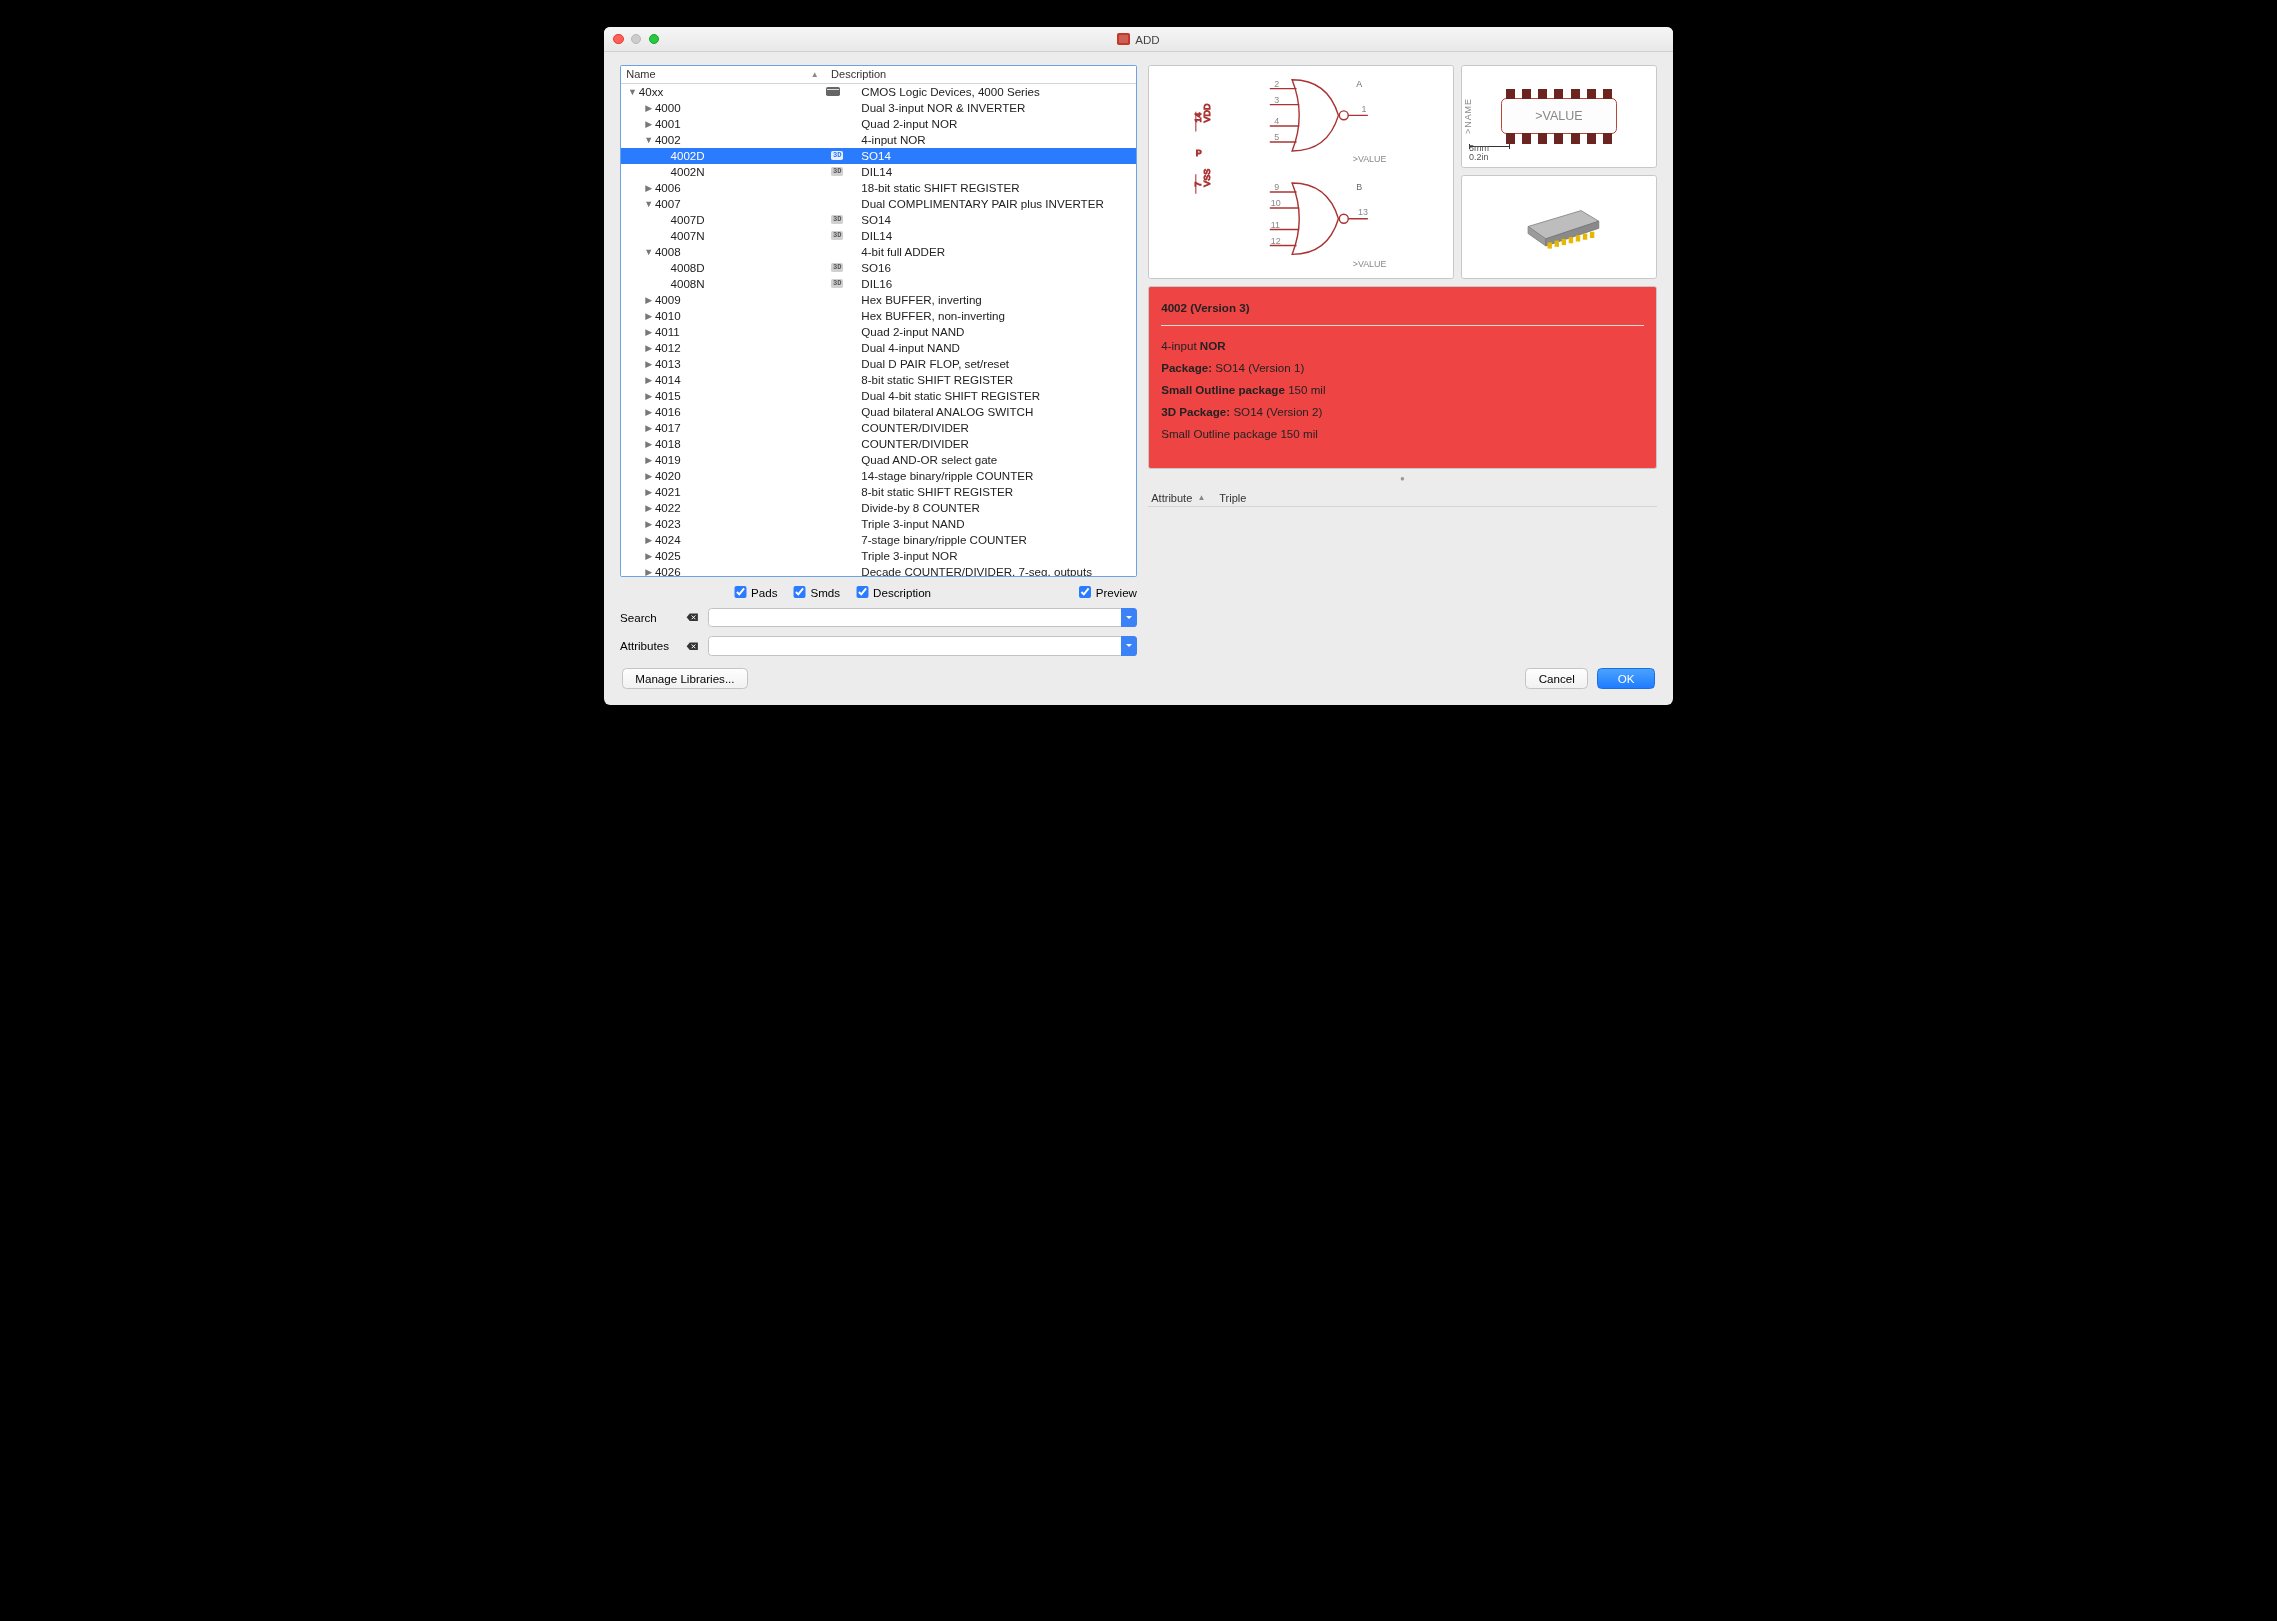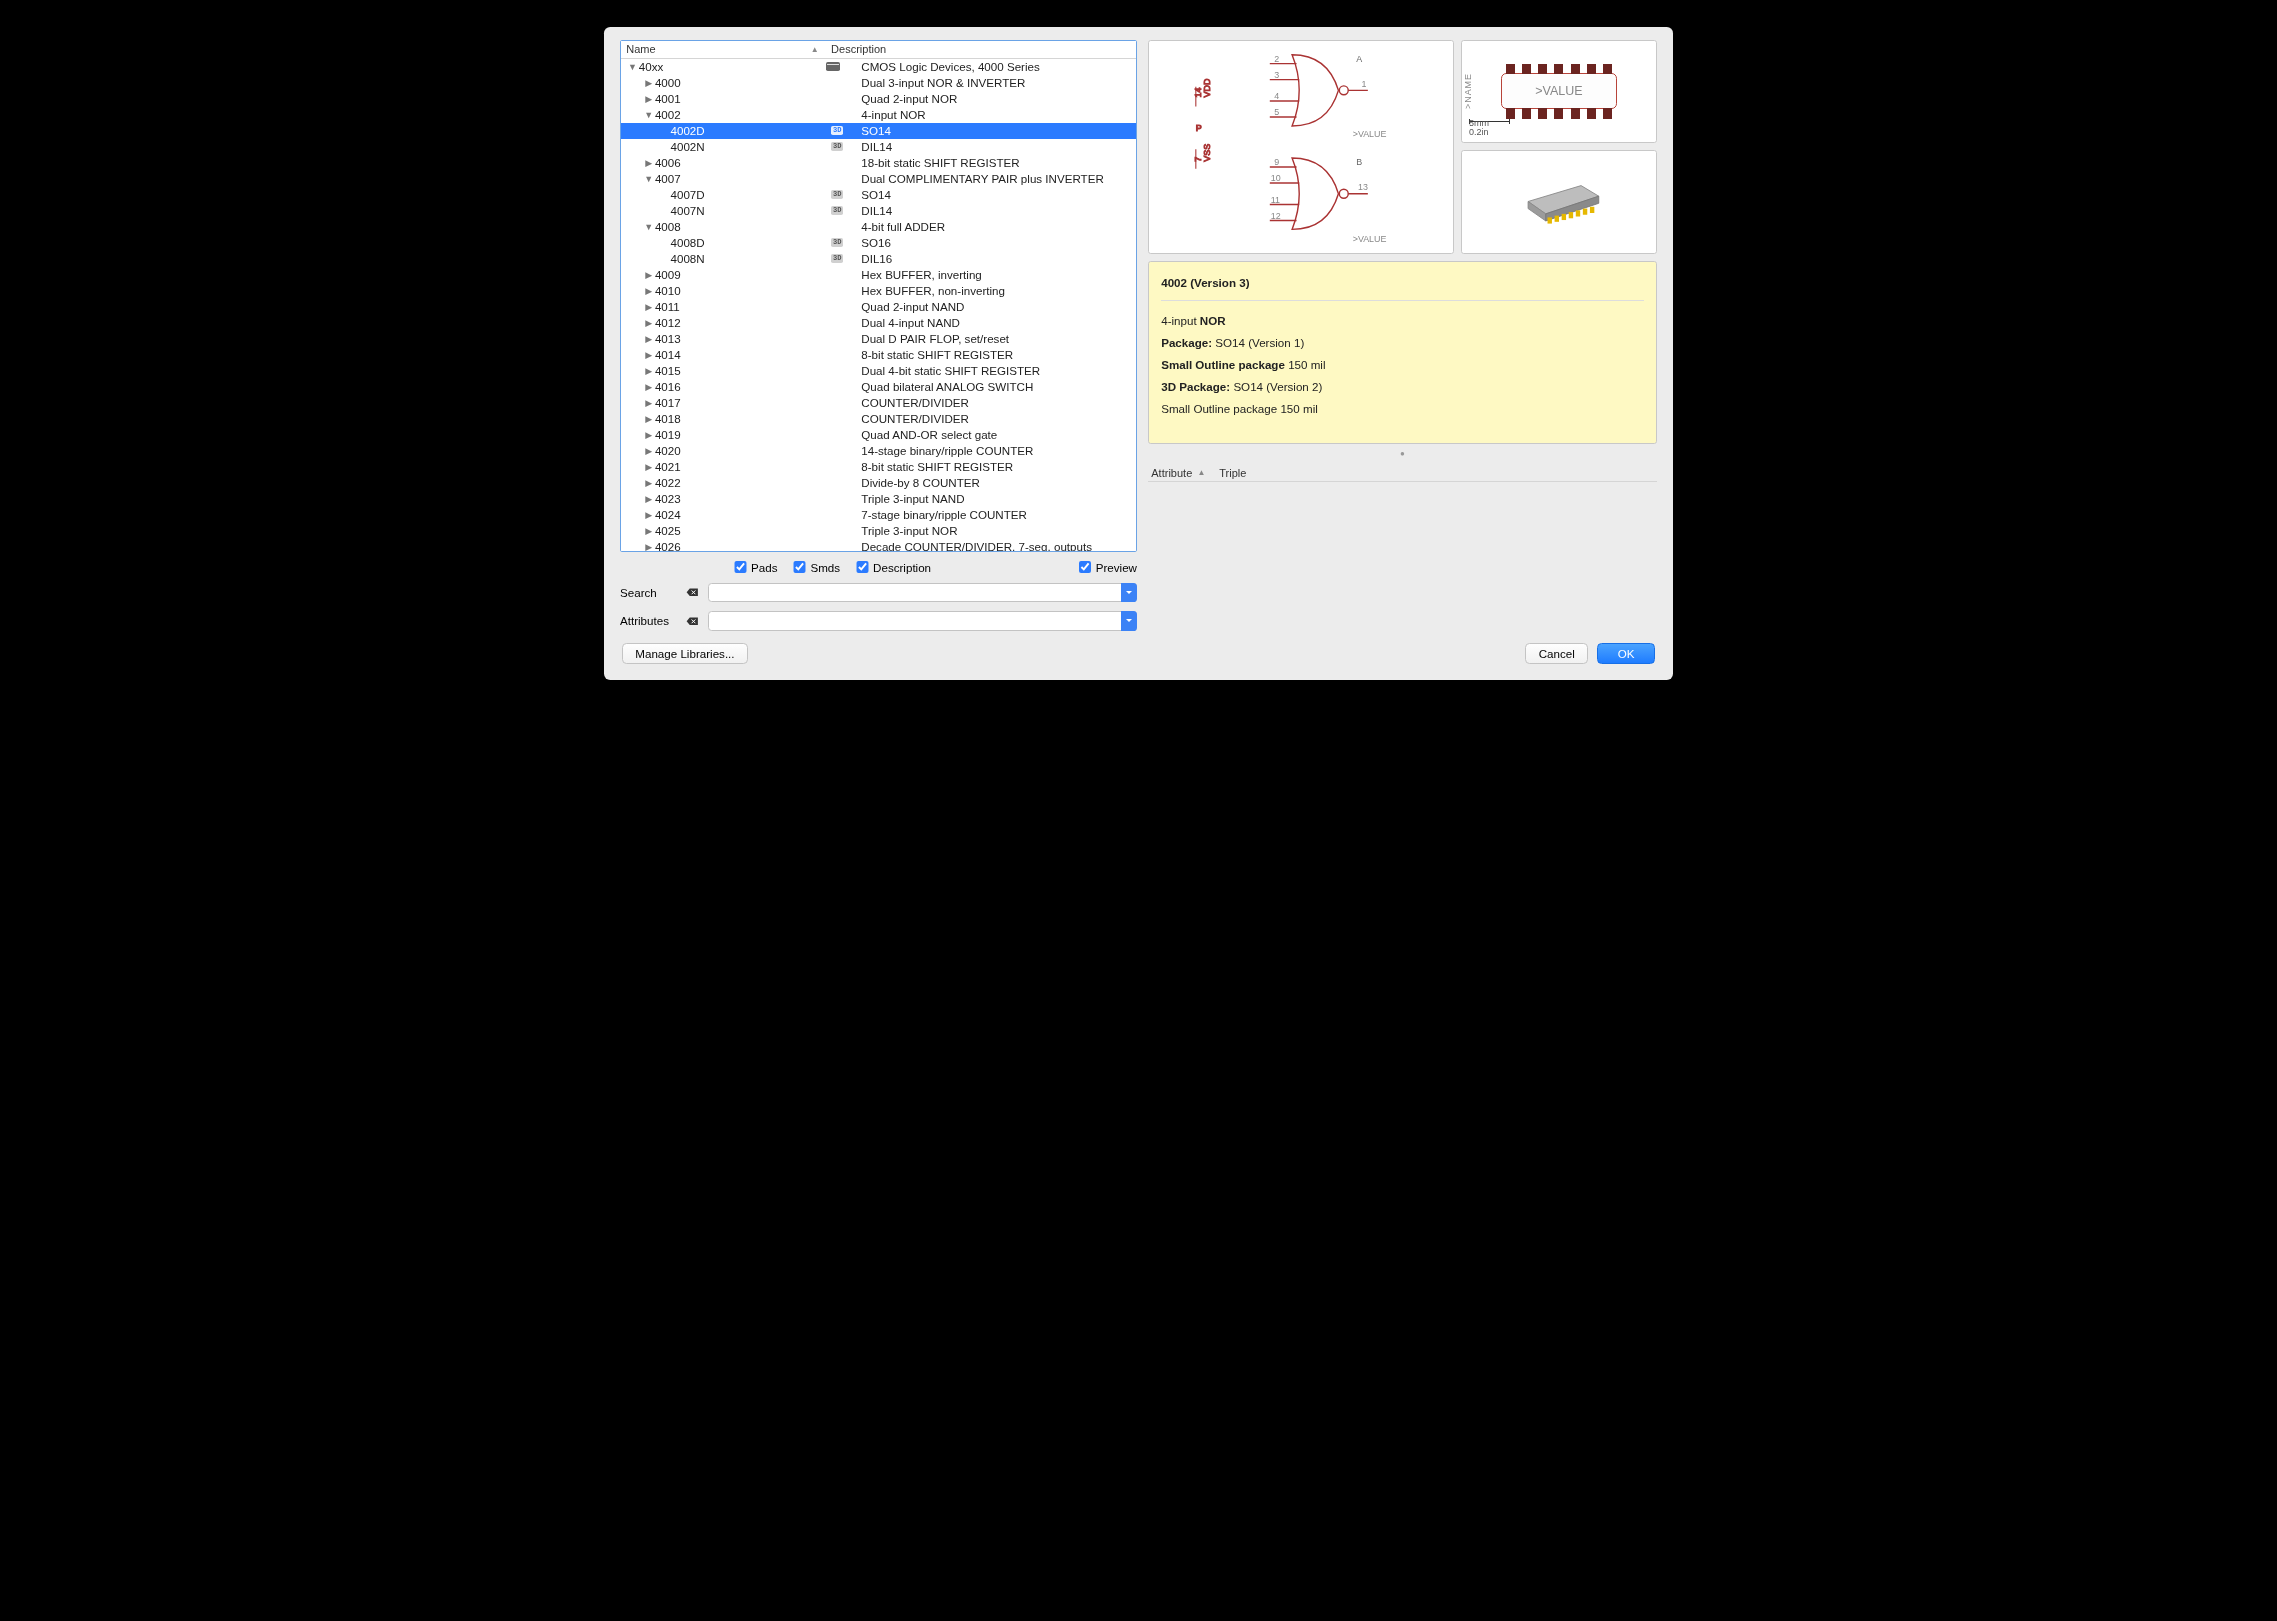--- a/index.html
+++ b/index.html
@@ -66,21 +66,21 @@
     .clear-ic svg{width:14.3px;height:10.7px;}
     .combo { flex:1; position:relative;}
     .combo input{ width:100%; height:19.6px; border:0.9px solid #c3c3c3; border-radius:3.6px; padding:0 19.6px 0 5.3px; font-size:11.6px; background:#fff;}
     .combo .chev{ position:absolute; right:0; top:0; width:16px; height:19.6px; background:#3b82f6; border-radius:0 3.6px 3.6px 0; display:flex; align-items:center; justify-content:center;}
     .combo .chev::after{ content:""; display:block; width:0; height:0; border-left:3.1px solid transparent; border-right:3.1px solid transparent; border-top:3.6px solid #fff;}
     .right-col { flex:1; display:flex; flex-direction:column; gap:7.1px;}
     .previews { display:flex; gap:7.1px; height:214px;}
     .preview-pane { background:#fff; border:0.9px solid #c8c8c8; border-radius:2.7px; flex:1; display:flex; align-items:center; justify-content:center; position:relative; overflow:hidden;}
     .preview-stack{ display:flex; flex-direction:column; gap:7.1px; flex:0 0 196px;}
     .preview-stack .preview-pane{ flex:1;}
-    .detail-pane { background:#fef9c3; border:0.9px solid #c8c8c8; border-radius:2.7px; padding:10.7px 12.5px; font-size:11.6px; line-height:1.9; color:#222; height:183px;}
+    .detail-pane { background:#ef4444; border:0.9px solid #c8c8c8; border-radius:2.7px; padding:10.7px 12.5px; font-size:11.6px; line-height:1.9; color:#222; height:183px;}
     .detail-pane hr { border:none; border-top:0.9px solid #ddd; margin:5.3px 0 9px;}
     .splitter-dot{ text-align:center; font-size:8px; color:#999; margin-top:-1.8px;}
     .attr-pane { background:transparent; }
     .attr-header { background:transparent; display:flex; font-size:11px; color:#333; padding:1.8px 0; border-bottom:0.9px solid #d5d5d5;}
     .attr-header .ah-a { flex:0 0 68px; padding-left:3.6px; display:flex; align-items:center;}
     .attr-header .ah-v { flex:1; padding-left:3.6px;}
     .footer { display:flex; align-items:flex-start; padding:0 1.8px;}
     .btn { background:linear-gradient(#fefefe,#f1f1f1); border:0.9px solid #c4c4c4; border-radius:4.5px; padding:2.7px 12.5px; font-size:11.6px; cursor:default;}
     .btn.primary { background:linear-gradient(#4aa3ff,#1f7cff); color:#fff; border:0.9px solid #176fe6; padding:2.7px 19.6px;}
     .footer .spacer{flex:1;}
@@ -90,20 +90,31 @@
     .dil-body { width:116px; height:36px; background:#fdfdfd; border:0.9px solid #b8443a; border-radius:5.3px; position:relative; display:flex; align-items:center; justify-content:center; font-size:11.6px;}
     .dil-body .pins-top, .dil-body .pins-bot { position:absolute; left:3.6px; right:3.6px; display:flex; justify-content:space-between;}
     .dil-body .pins-top{ top:-10.7px;} .dil-body .pins-bot{ bottom:-10.7px;}
     .dil-body .pin { width:9px; height:10.7px; background:#6b2420;}
     .name-label{ position:absolute; left:-12.5px; top:50%; transform:translateY(-50%) rotate(-90deg); font-size:9px; color:#888; letter-spacing:0.9px;}
   </style>
 </head>
 <body>
 
 <div class="window">
+  <div class="titlebar">
+    <div class="traffic">
+      <span class="tl r"></span>
+      <span class="tl y"></span>
+      <span class="tl g"></span>
+    </div>
+    <div class="title">
+      <span class="app-icon"></span>
+      <span>ADD</span>
+    </div>
+  </div>
 
   <div class="content">
     <div class="upper">
 
       <div class="left-col">
         <div class="tree-box">
           <div class="tree-header">
             <div class="col-name">
                 <span>Name</span>
                 <span class="sort-tri">▲</span>

